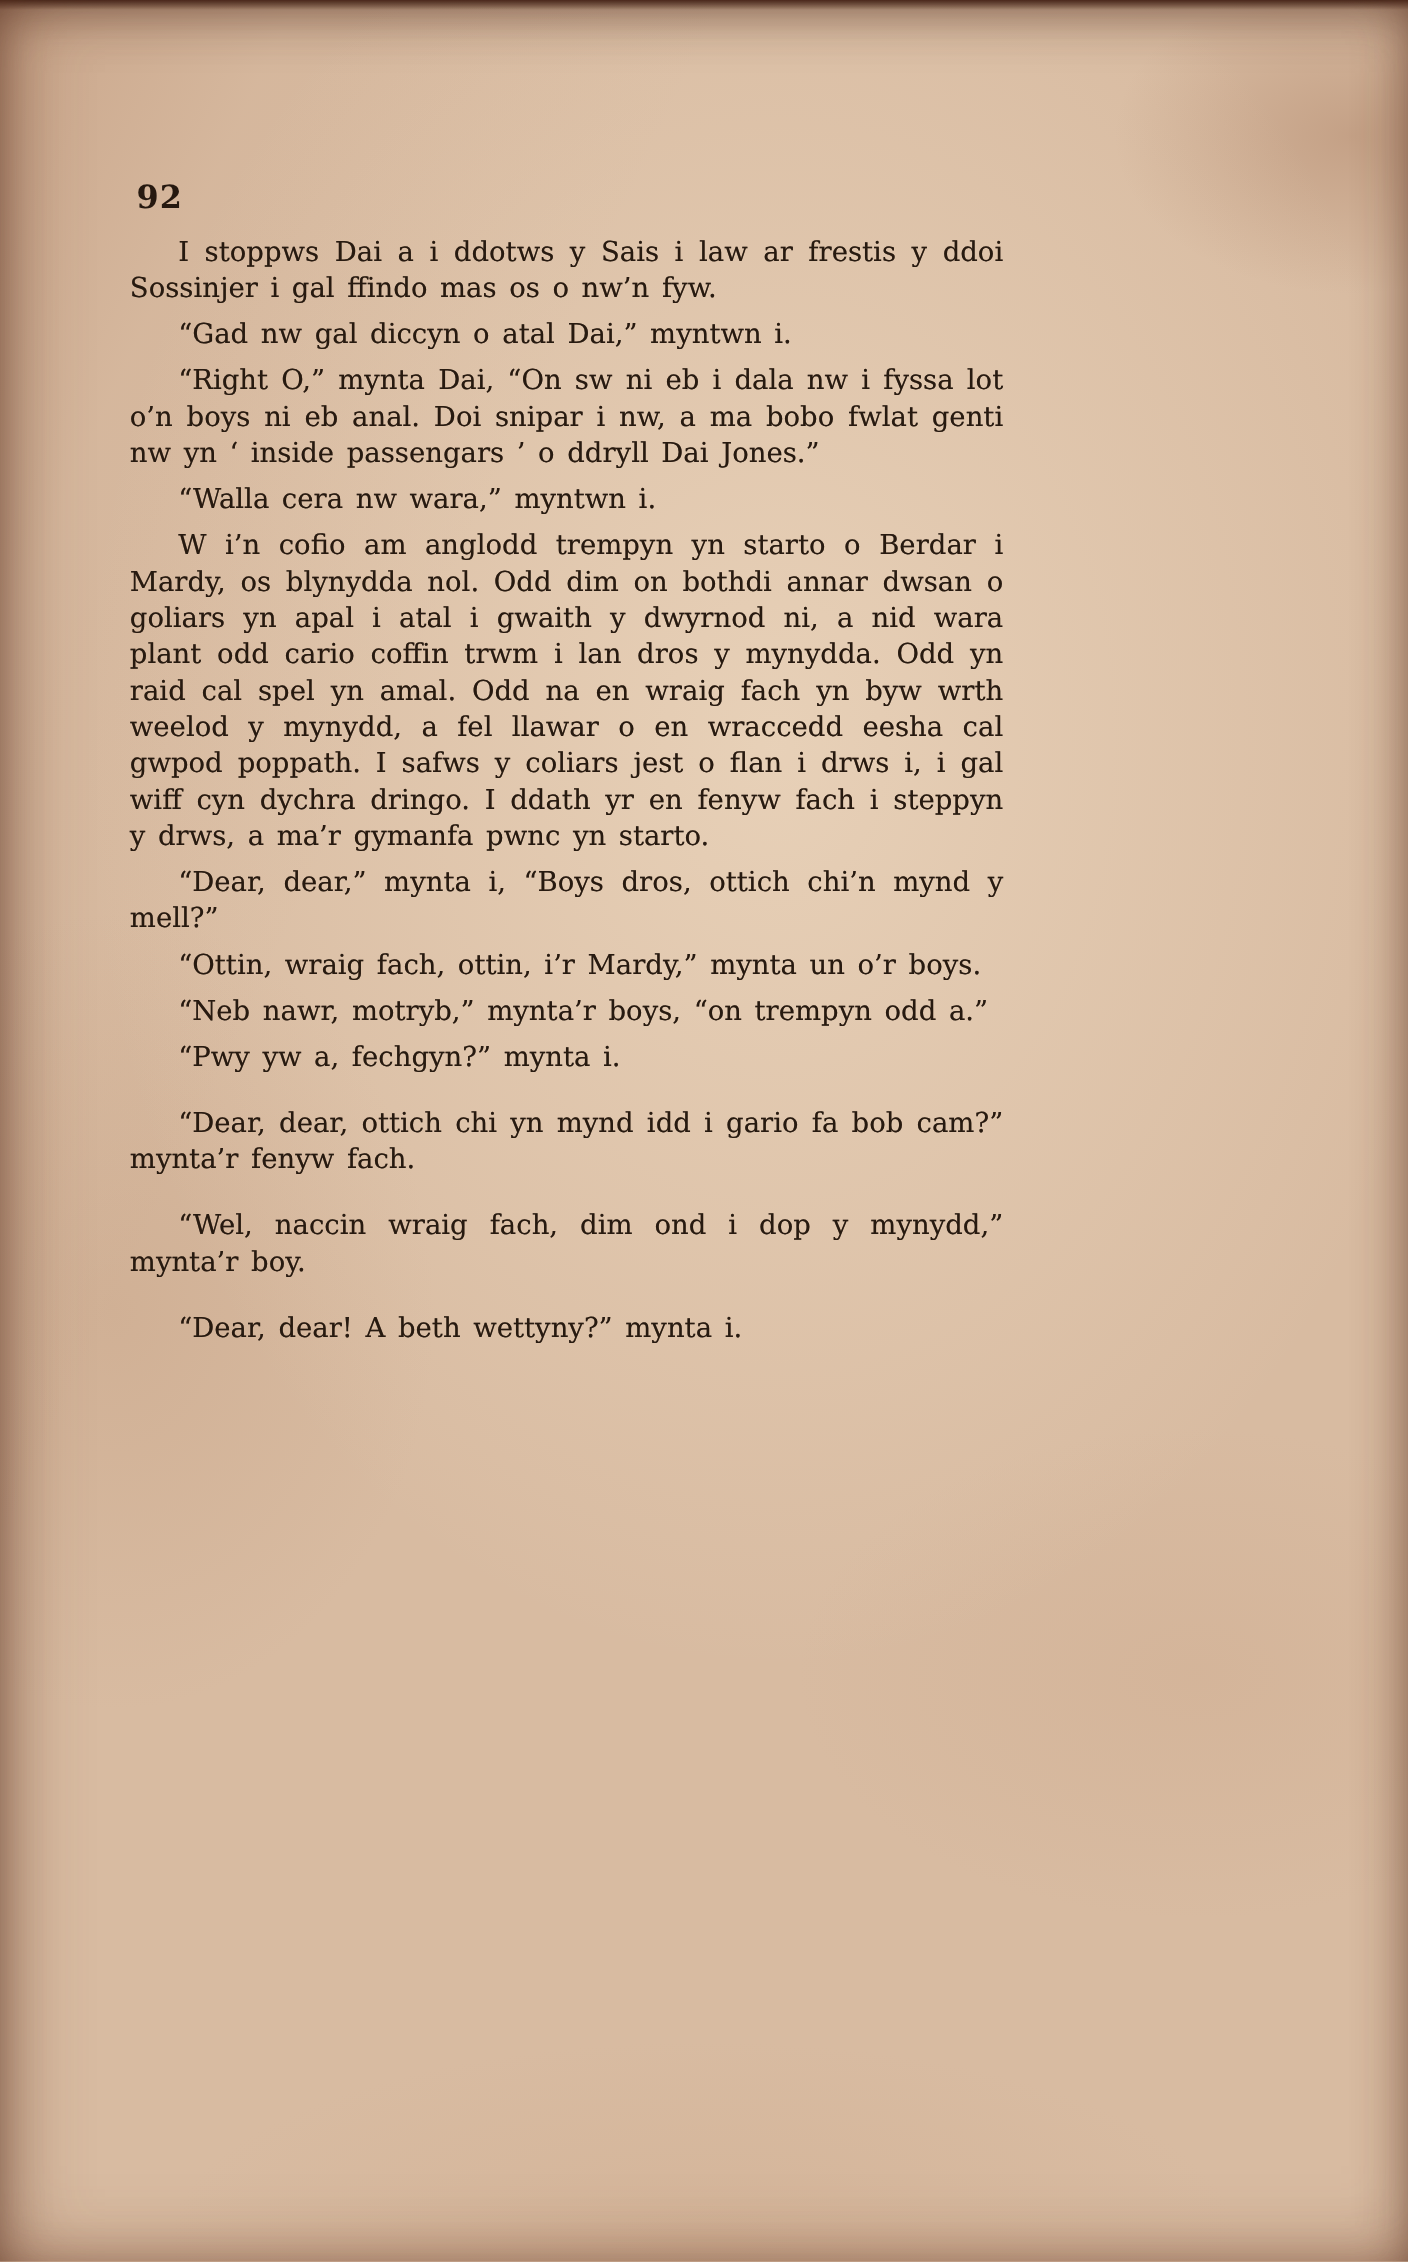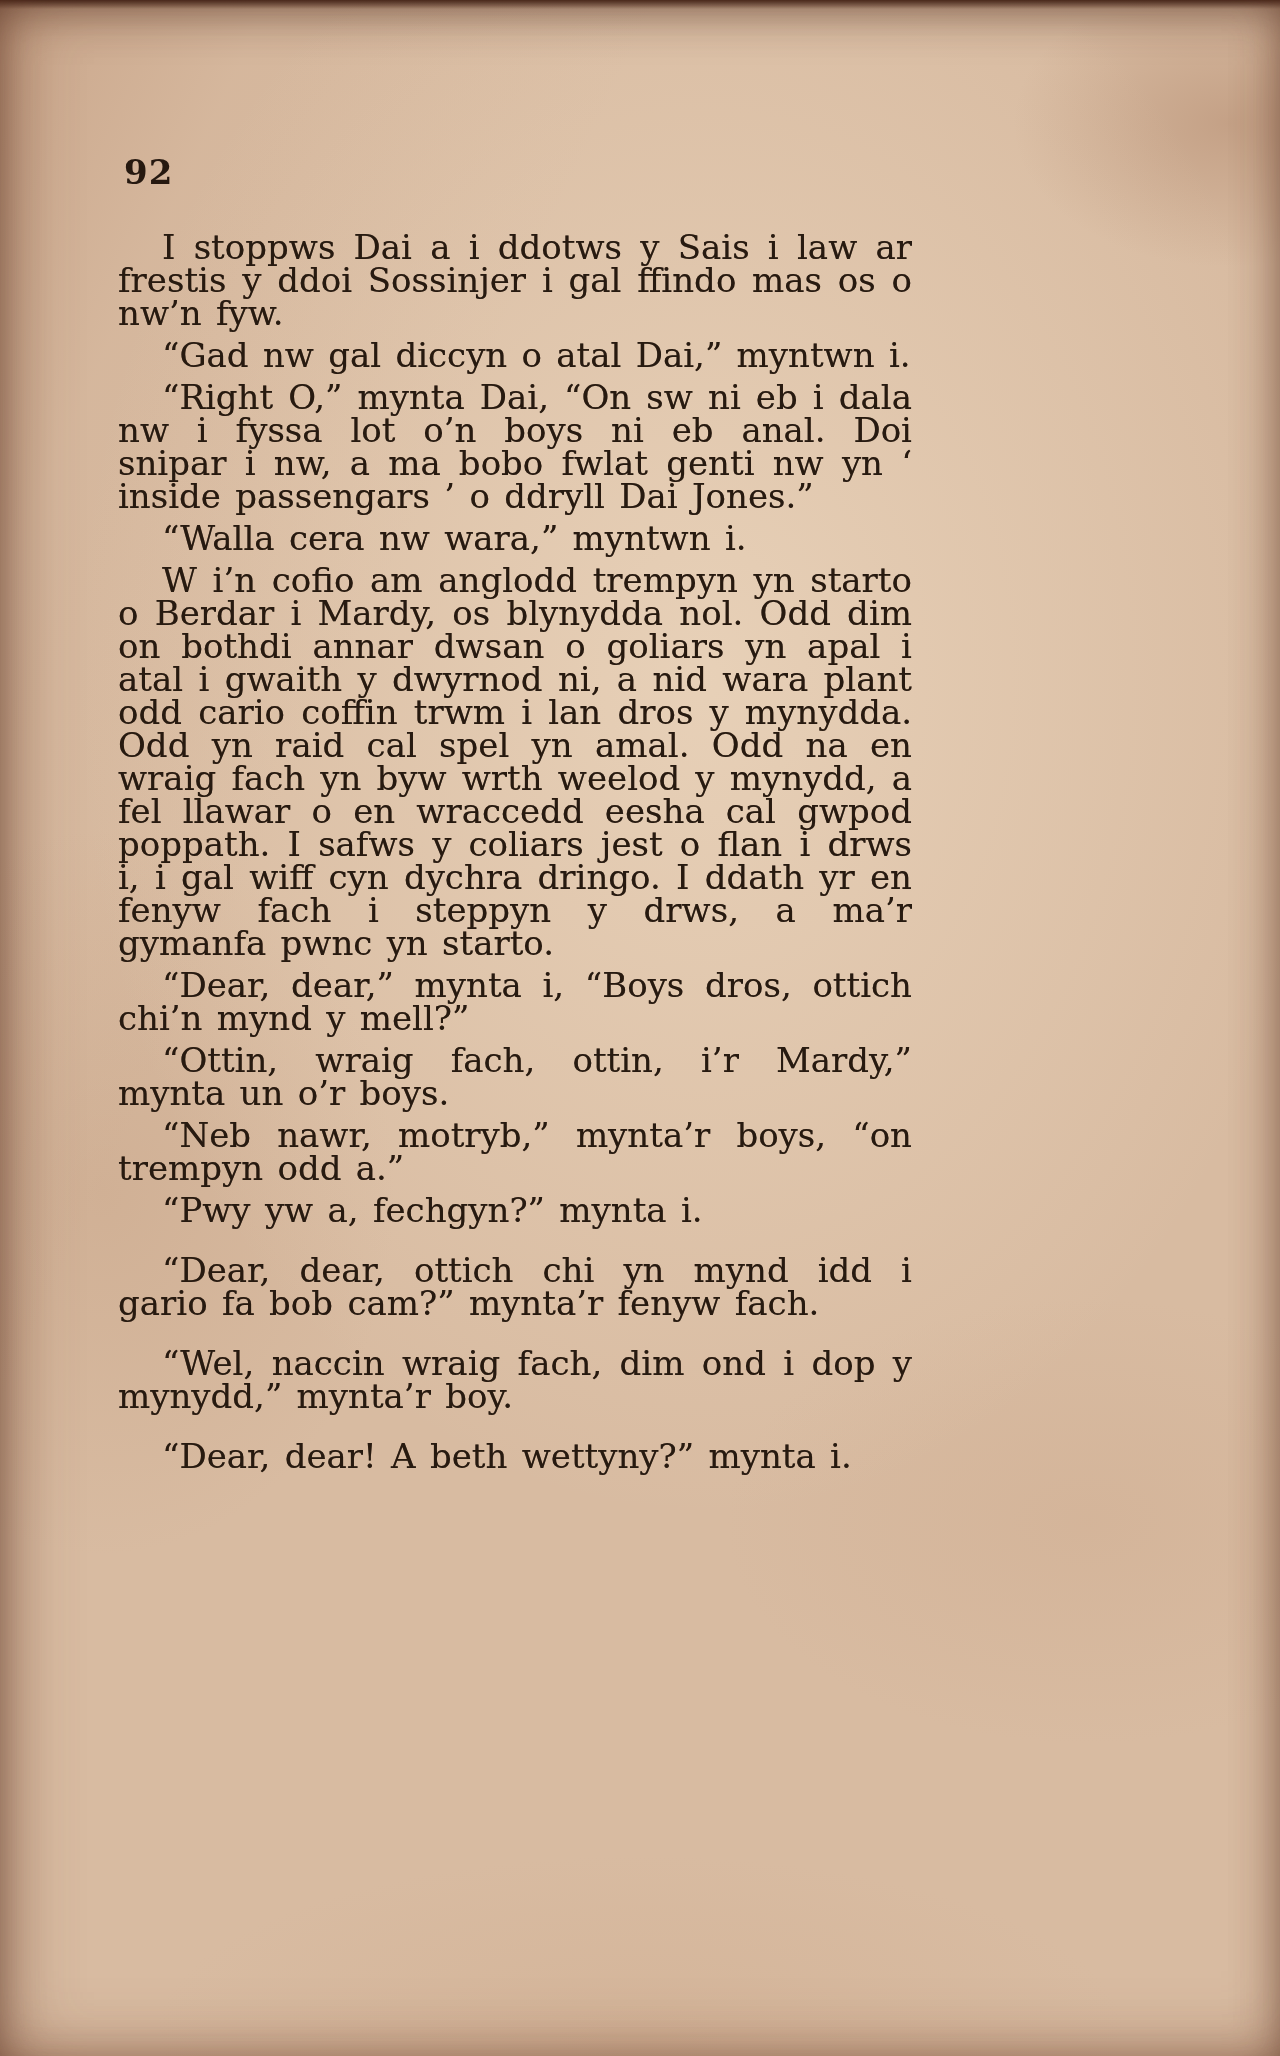--- a/index.html
+++ b/index.html
@@ -29,34 +29,33 @@
   }
   .topstrip{
     position:absolute;top:0;left:0;right:0;height:9px;
     background:linear-gradient(to bottom, rgba(56,26,16,0.9), rgba(56,26,16,0));
   }
   .header{
     position:absolute;top:150px;left:120px;width:794px;height:36px;
     color:#261910;
   }
   .pagenum{
-    position:absolute;left:4px;top:2px;
-    font-size:34px;font-weight:bold;letter-spacing:1px;
+    position:absolute;left:4px;top:12px;
+    font-size:29px;font-weight:bold;letter-spacing:1px;
   }
   .title{
     position:absolute;left:0;right:0;top:2px;text-align:center;
     font-size:27px;font-weight:bold;letter-spacing:2.5px;word-spacing:28px;
   }
   .bodytext{
     position:absolute;top:212px;left:118px;width:794px;
     color:#271a10;
-    font-size:34px;line-height:33px;
+    font-size:25px;line-height:33px;
     text-align:justify;word-spacing:3.5px;
     text-shadow:0 0 0.6px rgba(45,28,16,0.55);
-    margin-top:19px;
   }
   .bodytext p{margin:0;text-indent:44px;}
   .bodytext p + p{margin-top:9px;}
   .bodytext p.gap{margin-top:27px;}
 </style>
 </head>
 <body>
 
 <div class="paper"></div>
 <div class="topstrip"></div>

